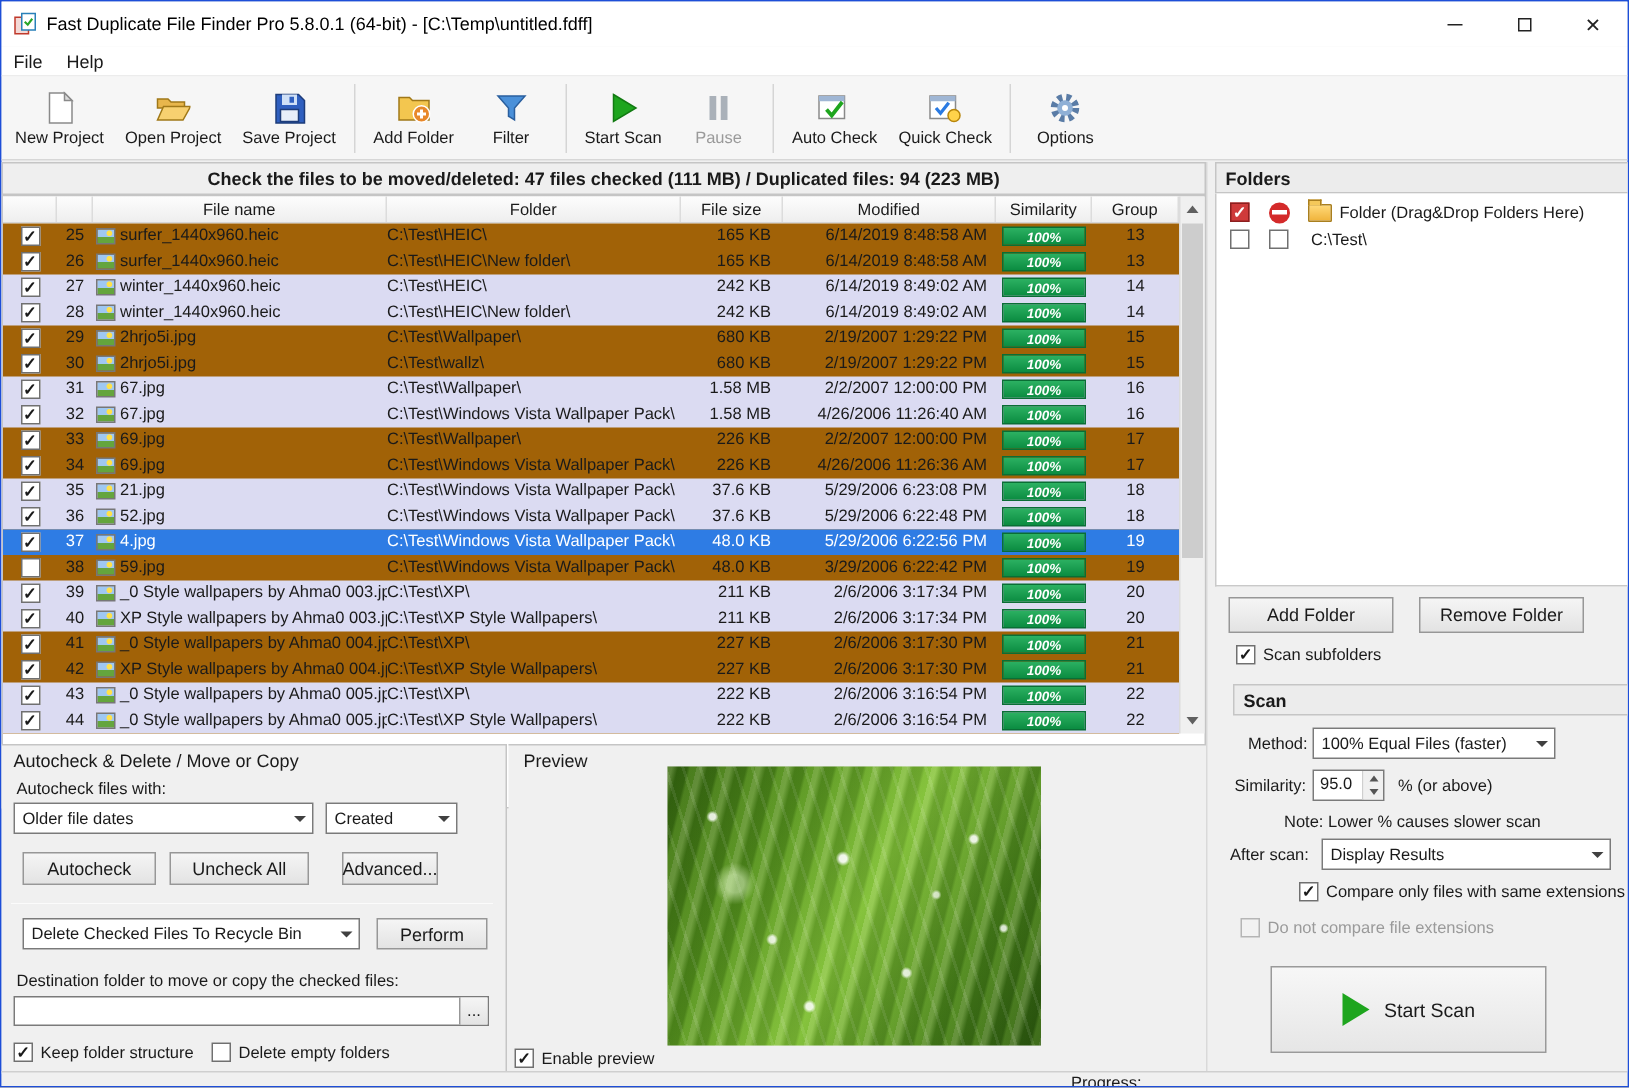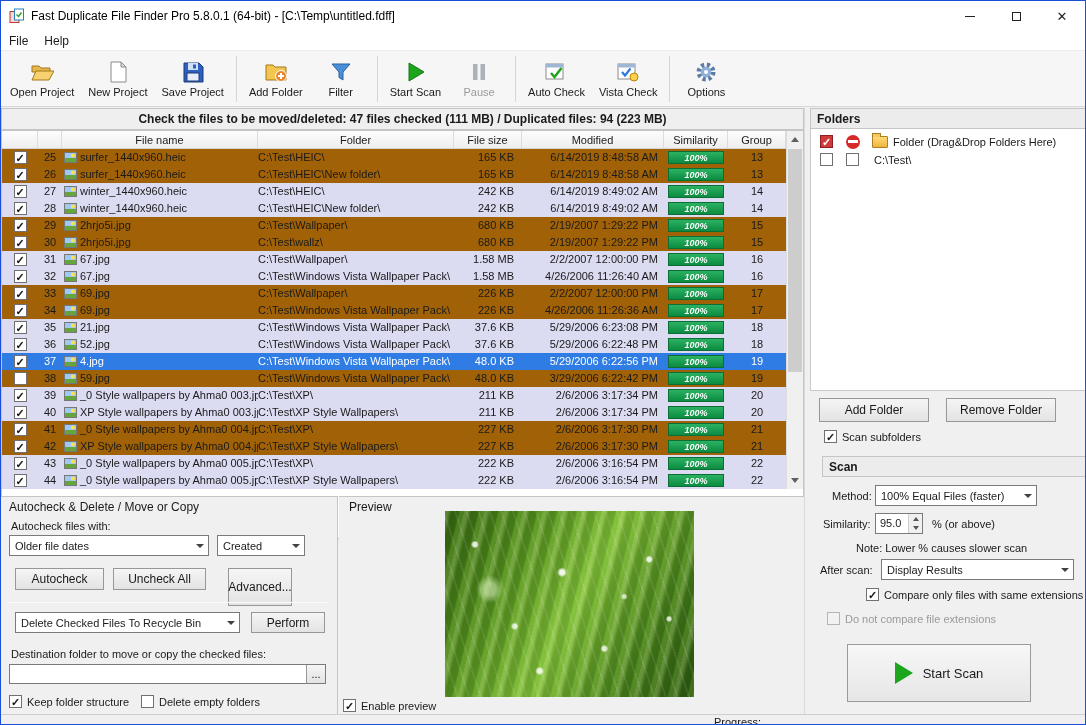--- a/index.html
+++ b/index.html
@@ -154,31 +154,31 @@
   </div>
 
   <div class="menubar">
     <span class="menu-item">File</span>
     <span class="menu-item">Help</span>
   </div>
 
   <div class="toolbar">
     <div class="tb-btn">
       <svg viewBox="0 0 24 24">
+        <path d="M5 2h10l5 5v15H5z" fill="#fff" stroke="#8a8a8a"></path>
+          <path d="M15 2l5 5h-5z" fill="#dcdcdc" stroke="#8a8a8a"></path>
+      </svg>
+      <span class="tb-label">New Project</span>
+    </div>
+    <div class="tb-btn">
+      <svg viewBox="0 0 24 24">
         <path d="M2 6h7l2 2h9v4H2z" fill="#e8b64c" stroke="#a07818"></path>
           <path d="M2 20l4-9h18l-5 9z" fill="#f7d070" stroke="#a07818"></path>
       </svg>
       <span class="tb-label">Open Project</span>
-    </div>
-    <div class="tb-btn">
-      <svg viewBox="0 0 24 24">
-        <path d="M5 2h10l5 5v15H5z" fill="#fff" stroke="#8a8a8a"></path>
-          <path d="M15 2l5 5h-5z" fill="#dcdcdc" stroke="#8a8a8a"></path>
-      </svg>
-      <span class="tb-label">New Project</span>
     </div>
     <div class="tb-btn">
       <svg viewBox="0 0 24 24">
         <path d="M3 3h15l4 4v15H3z" fill="#2f5fbf" stroke="#1d3c7a"></path>
           <rect x="7" y="3" width="10" height="7" fill="#cfe0f7"></rect>
           <rect x="12" y="4.5" width="3" height="4" fill="#2f5fbf"></rect>
           <rect x="6" y="13" width="12" height="8" fill="#e8eef9" stroke="#1d3c7a"></rect>
       </svg>
       <span class="tb-label">Save Project</span>
     </div>
@@ -220,21 +220,21 @@
       </svg>
       <span class="tb-label">Auto Check</span>
     </div>
     <div class="tb-btn">
       <svg viewBox="0 0 24 24">
         <rect x="2" y="4" width="17" height="15" fill="#fff" stroke="#8a8a8a"></rect>
           <rect x="2" y="4" width="17" height="3.5" fill="#9fb6d4"></rect>
         <path d="M6 12l3 3.5 5.5-7" stroke="#2a7ae2" stroke-width="2.2" fill="none"></path>
         <circle cx="18" cy="17" r="4" fill="#ffd24a" stroke="#b8860b"></circle>
       </svg>
-      <span class="tb-label">Vista Check</span>
+      <span class="tb-label">Quick Check</span>
     </div>
     <div class="tb-sep"></div>
     <div class="tb-btn">
       <svg viewBox="0 0 24 24">
         <circle cx="12" cy="12" r="7" fill="none" stroke="#5a7ca6" stroke-width="5" stroke-dasharray="3 2.6"></circle>
         <circle cx="12" cy="12" r="5.2" fill="#8fb0d6"></circle>
           <circle cx="12" cy="12" r="2" fill="#fff"></circle>
       </svg>
       <span class="tb-label">Options</span>
     </div>
@@ -618,21 +618,21 @@
       <div class="dd abs" style="left:8px; top:38px; width:200px;">
         <span>Older file dates</span>
           <span class="arr"></span>
       </div>
       <div class="dd abs" style="left:216px; top:38px; width:88px;">
         <span>Created</span>
           <span class="arr"></span>
       </div>
       <div class="btn abs" style="left:14px; top:71px; width:89px; height:22px;">Autocheck</div>
       <div class="btn abs" style="left:112px; top:71px; width:93px; height:22px;">Uncheck All</div>
-      <div class="btn abs" style="left:227px; top:71px; width:64px; height:38px;">Advanced...</div>
+      <div class="btn abs" style="left:227px; top:71px; width:64px; height:22px;">Advanced...</div>
       <div class="hsep abs" style="left:6px; top:105px; width:322px;"></div>
       <div class="dd abs" style="left:14px; top:115px; width:225px;">
         <span>Delete Checked Files To Recycle Bin</span>
           <span class="arr"></span>
       </div>
       <div class="btn abs" style="left:250px; top:115px; width:74px; height:21px;">Perform</div>
       <div class="lbl abs" style="left:10px; top:151px;">Destination folder to move or copy the checked files:</div>
       <div class="text-input abs" style="left:8px; top:167px; width:317px;">
         <span class="val"></span>
         <span class="mini-btn">...</span>

